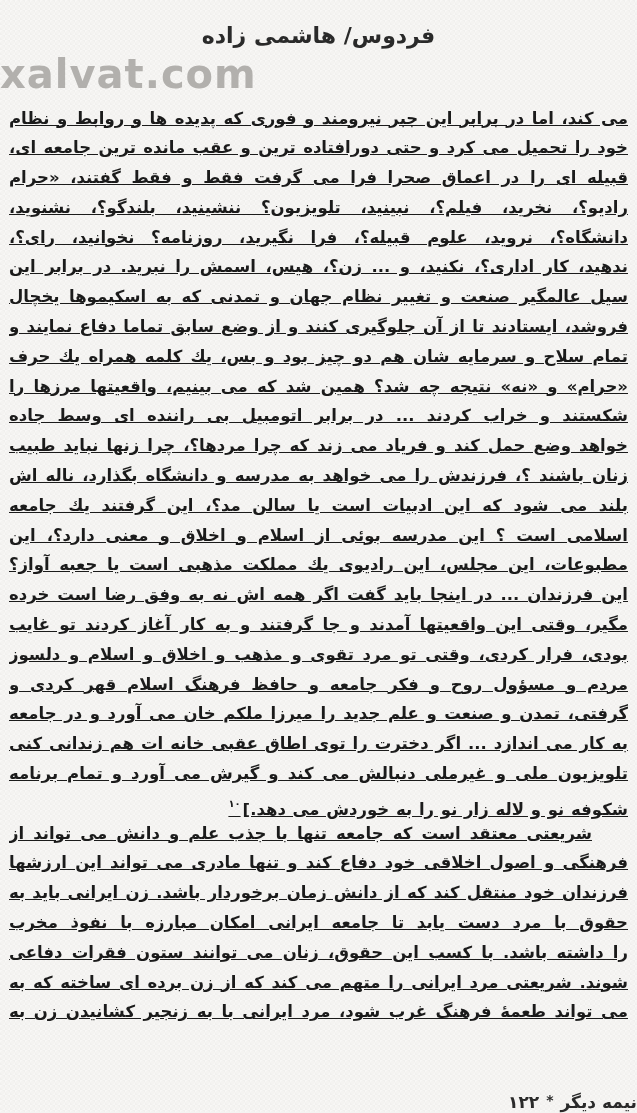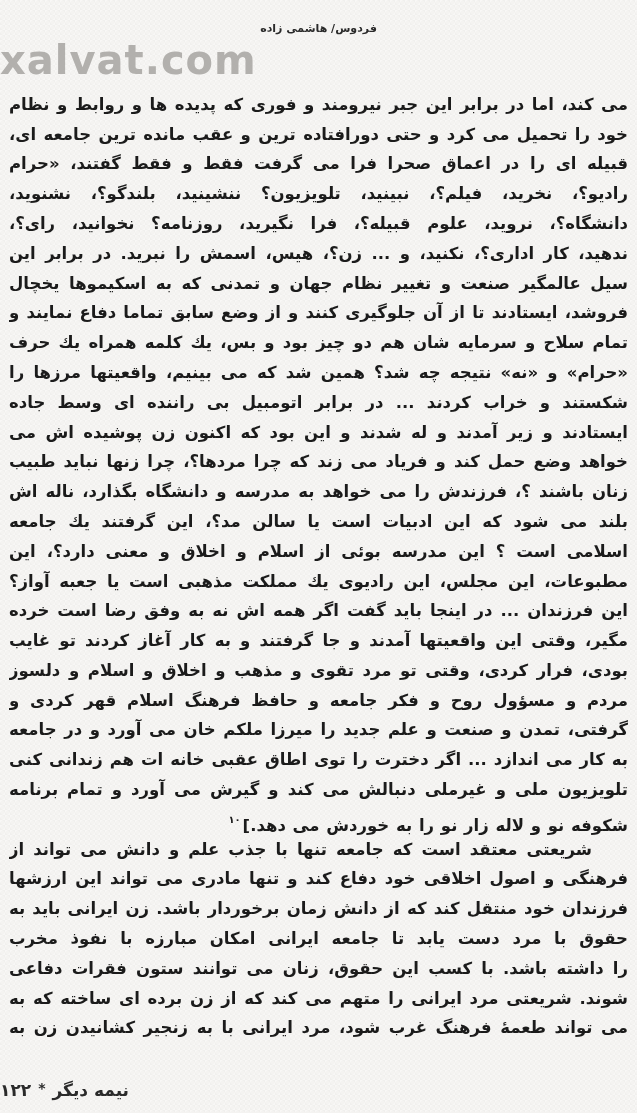--- a/index.html
+++ b/index.html
@@ -13,21 +13,21 @@
       linear-gradient(-45deg, rgba(255,255,255,0.35) 25%, transparent 25%, transparent 75%, rgba(255,255,255,0.35) 75%);
     background-size: 5px 5px;
     font-family: "DejaVu Sans", sans-serif;
     color: #1b1b1b;
     overflow: hidden;
   }
   .author-header {
     direction: rtl;
     text-align: center;
     padding-top: 22px;
-    font-size: 11px;
+    font-size: 22px;
     font-weight: 700;
     line-height: 1.25;
     color: #2a2a2a;
   }
   .watermark {
     text-align: left;
     margin-top: 4px;
     font-size: 40px;
     font-weight: 700;
     letter-spacing: 1px;
@@ -41,42 +41,43 @@
     font-size: 16.5px;
     font-weight: 700;
   }
   .line {
     height: 29.8px;
     line-height: 29.8px;
     text-align: justify;
     text-align-last: justify;
     overflow: hidden;
     word-spacing: 1px;
+    text-decoration: underline;
   }
   .line.end-line {
     text-align: right;
     text-align-last: right;
   }
   .line.first-indent {
     padding-right: 36px;
   }
   sup.footnote {
     font-size: 10px;
     font-weight: 700;
     vertical-align: 8px;
     margin-right: 2px;
     margin-left: 36px;
   }
   .page-footer {
     position: absolute;
-    bottom: 13px;
+    bottom: 1px;
     left: 0;
     width: 100%;
     direction: rtl;
-    text-align: left;
+    text-align: right;
     font-size: 17px;
     font-weight: 700;
     color: #2a2a2a;
   }
   .page-footer .sep {
     display: inline-block;
     margin: 0 7px;
     font-size: 14px;
     vertical-align: 3px;
   }
@@ -97,21 +98,20 @@
       <div class="line">خود را تحمیل می کرد و حتی دورافتاده ترین و عقب مانده ترین جامعه ای،</div>
       <div class="line">قبیله ای را در اعماق صحرا فرا می گرفت فقط و فقط گفتند، «حرام است»،</div>
       <div class="line">رادیو؟، نخرید، فیلم؟، نبینید، تلویزیون؟ ننشینید، بلندگو؟، نشنوید،</div>
       <div class="line">دانشگاه؟، نروید، علوم قبیله؟، فرا نگیرید، روزنامه؟ نخوانید، رای؟،</div>
       <div class="line">ندهید، کار اداری؟، نکنید، و ... زن؟، هیس، اسمش را نبرید. در برابر این</div>
       <div class="line">سیل عالمگیر صنعت و تغییر نظام جهان و تمدنی که به اسکیموها یخچال می</div>
       <div class="line">فروشد، ایستادند تا از آن جلوگیری کنند و از وضع سابق تماما دفاع نمایند و</div>
       <div class="line">تمام سلاح و سرمایه شان هم دو چیز بود و بس، یك كلمه همراه یك حرف الفبا،</div>
       <div class="line">«حرام» و «نه» نتیجه چه شد؟ همین شد که می بینیم، واقعیتها مرزها را</div>
       <div class="line">شکستند و خراب کردند ... در برابر اتومبیل بی راننده ای وسط جاده</div>
-      <div class="line">ایستادند و زیر آمدند و له شدند و این بود که اکنون زن پوشیده اش می</div>
       <div class="line">خواهد وضع حمل کند و فریاد می زند که چرا مردها؟، چرا زنها نباید طبیب</div>
       <div class="line">زنان باشند ؟، فرزندش را می خواهد به مدرسه و دانشگاه بگذارد، ناله اش</div>
       <div class="line">بلند می شود که این ادبیات است یا سالن مد؟، این گرفتند یك جامعه</div>
       <div class="line">اسلامی است ؟ این مدرسه بوئی از اسلام و اخلاق و معنی دارد؟، این</div>
       <div class="line">مطبوعات، این مجلس، این رادیوی یك مملکت مذهبی است یا جعبه آواز؟</div>
       <div class="line">این فرزندان ... در اینجا باید گفت اگر همه اش نه به وفق رضا است خرده</div>
       <div class="line">مگیر، وقتی این واقعیتها آمدند و جا گرفتند و به کار آغاز کردند تو غایب</div>
       <div class="line">بودی، فرار کردی، وقتی تو مرد تقوی و مذهب و اخلاق و اسلام و دلسوز</div>
       <div class="line">مردم و مسؤول روح و فکر جامعه و حافظ فرهنگ اسلام قهر کردی و گوشه</div>
       <div class="line">گرفتی، تمدن و صنعت و علم جدید را میرزا ملکم خان می آورد و در جامعه</div>

